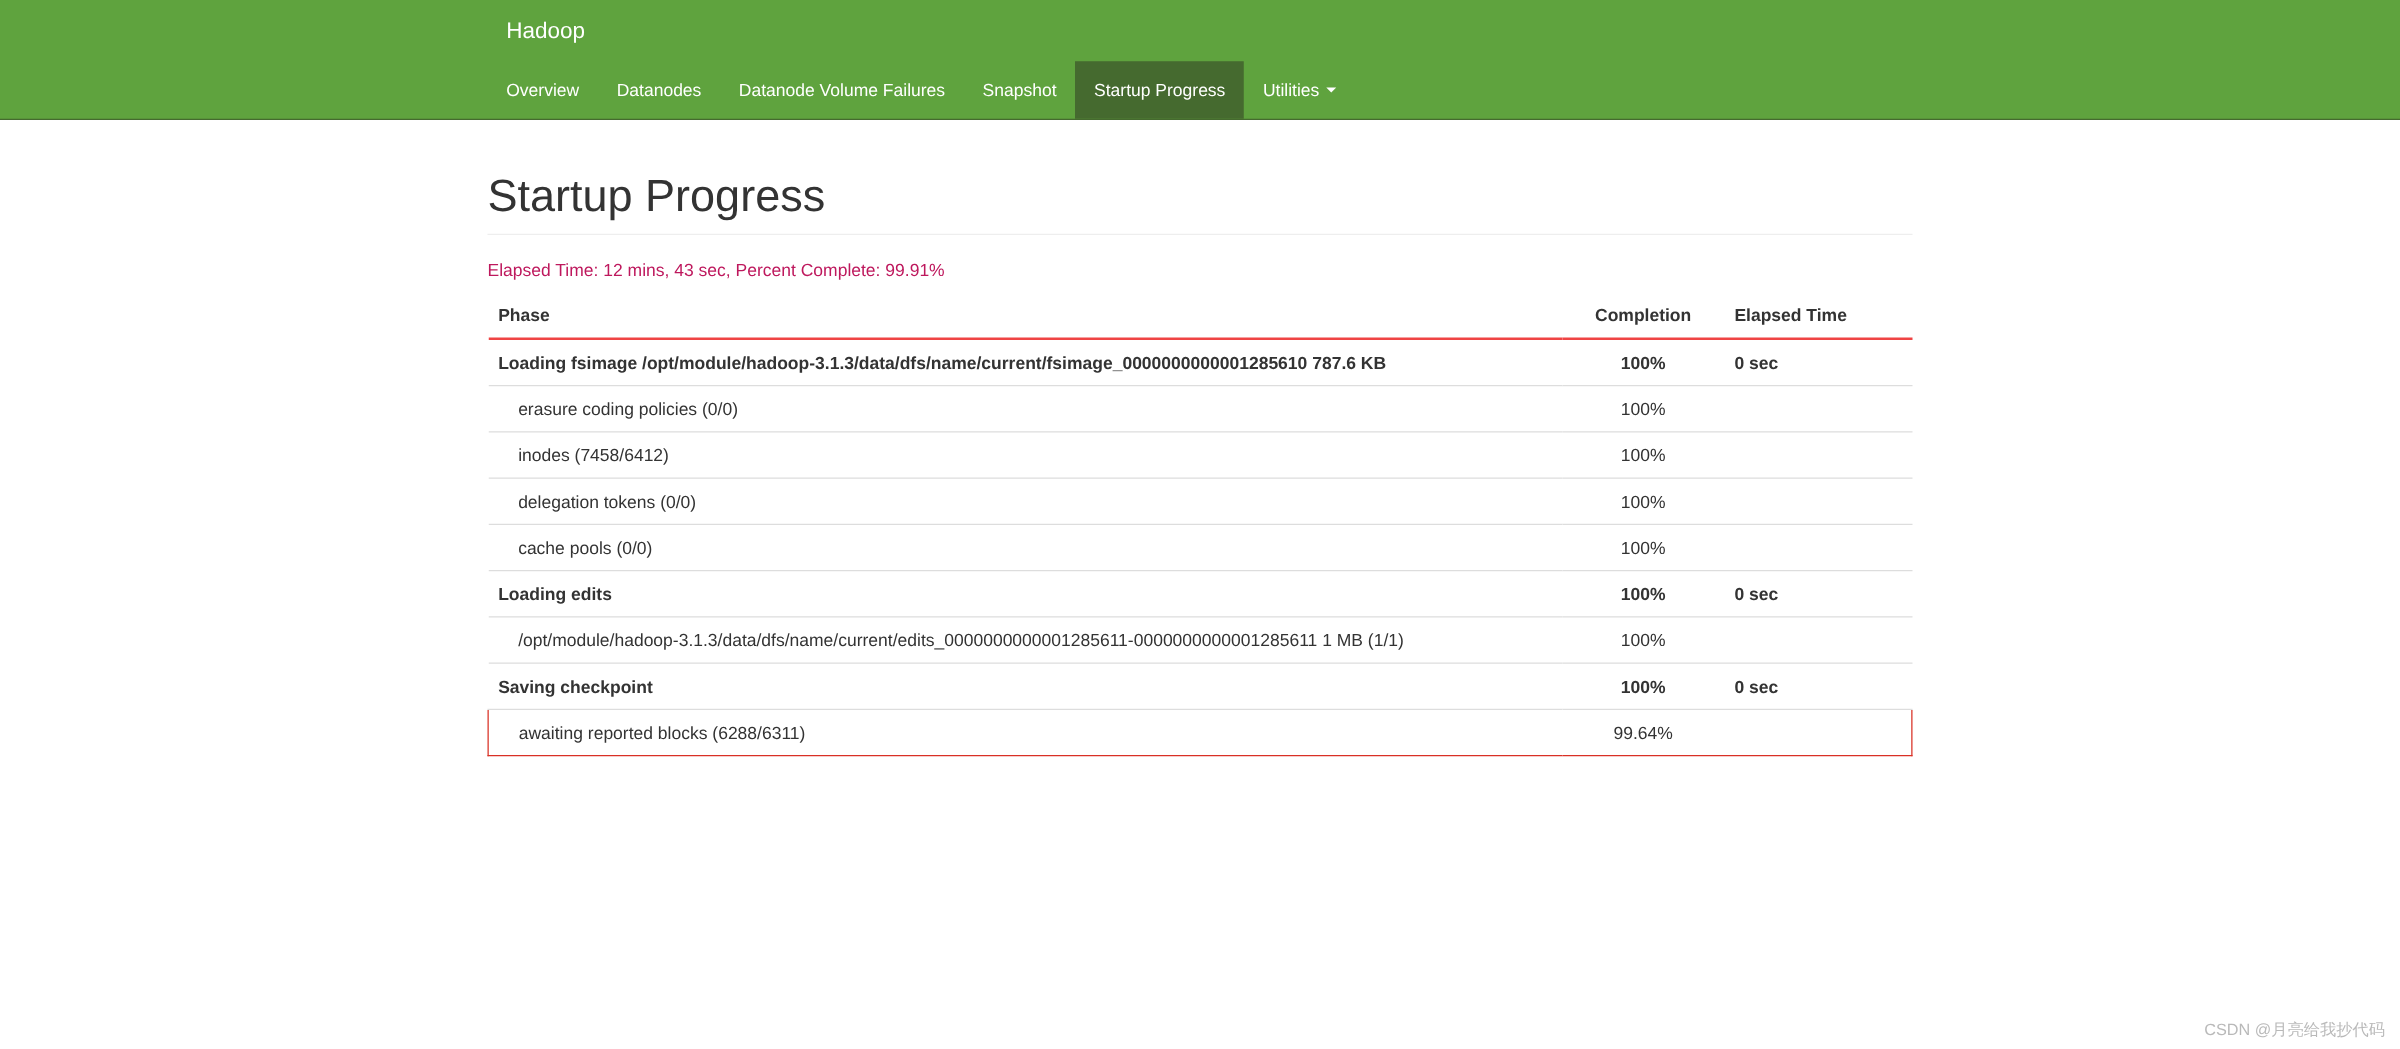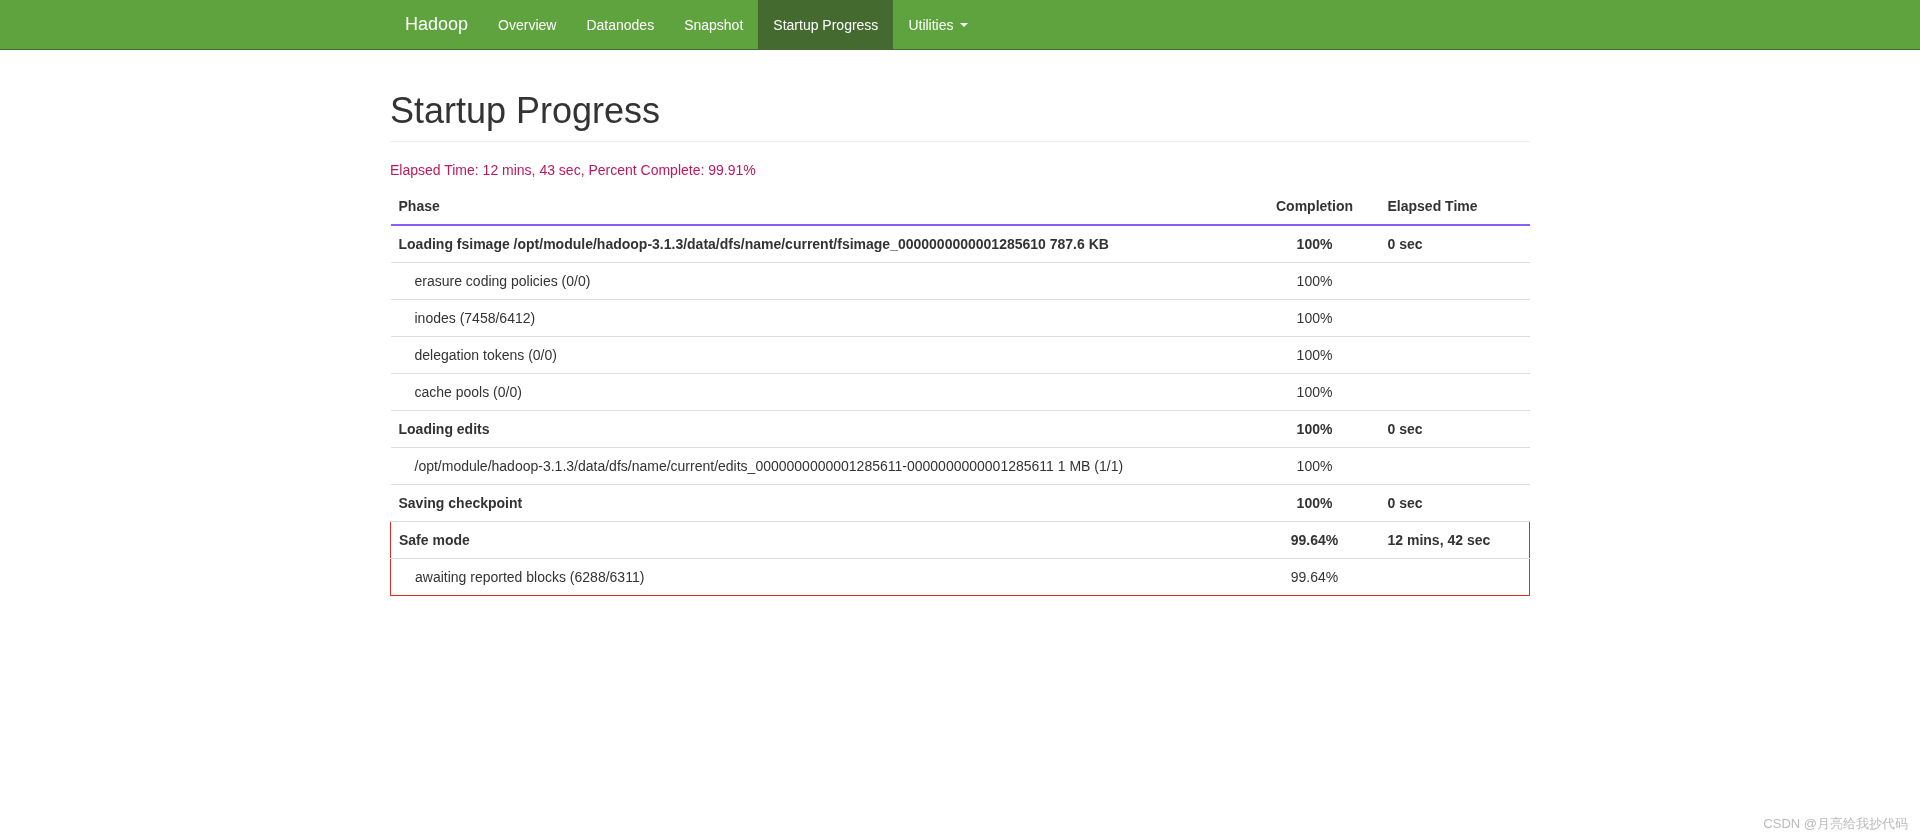--- a/index.html
+++ b/index.html
@@ -21,20 +21,21 @@
       align-items: center;
       padding: 0;
     }
     .navbar-inner {
       max-width: 1170px;
       width: 100%;
       margin: 0 auto;
       padding: 0 15px;
       display: flex;
       align-items: stretch;
+      flex-direction: column;
     }
     .navbar-brand {
       color: #fff;
       font-size: 18px;
       padding: 14px 15px;
       text-decoration: none;
       font-weight: 500;
       display: flex;
       align-items: center;
     }
@@ -95,21 +96,21 @@
       margin-bottom: 20px;
     }
     .table th, .table td {
       padding: 8px;
       line-height: 1.43;
       vertical-align: top;
       border-top: 1px solid #ddd;
       text-align: left;
     }
     .table thead th {
-      border-bottom: 2px solid #8b5cf6;
+      border-bottom: 2px solid #ef4444;
       border-top: none;
       font-weight: bold;
     }
     .table th.completion-col,
     .table td.completion-col {
       text-align: center;
       width: 130px;
     }
     .table th.elapsed-col,
     .table td.elapsed-col {
@@ -142,20 +143,25 @@
     <a class="navbar-brand" href="#">Hadoop</a>
     <ul class="nav">
         <li>
           <a href="#">
             <span>Overview</span>
           </a>
         </li>
         <li>
           <a href="#">
             <span>Datanodes</span>
+          </a>
+        </li>
+        <li>
+          <a href="#">
+            <span>Datanode Volume Failures</span>
           </a>
         </li>
         <li>
           <a href="#">
             <span>Snapshot</span>
           </a>
         </li>
         <li class="active">
           <a href="#">
             <span>Startup Progress</span>
@@ -222,25 +228,20 @@
           <td class="completion-col">100%</td>
           <td class="elapsed-col"></td>
         </tr>
         <tr class="phase-row">
           <td>Saving checkpoint</td>
           <td class="completion-col">100%</td>
           <td class="elapsed-col">0 sec</td>
         </tr>
       </tbody>
   <tbody class="highlight-box">
-        <tr class="phase-row">
-          <td>Safe mode</td>
-          <td class="completion-col">99.64%</td>
-          <td class="elapsed-col">12 mins, 42 sec</td>
-        </tr>
         <tr class="step-row">
           <td>awaiting reported blocks (6288/6311)</td>
           <td class="completion-col">99.64%</td>
           <td class="elapsed-col"></td>
         </tr>
       </tbody>
     </table>
 </div>
 
 <div class="watermark">CSDN @月亮给我抄代码</div>

